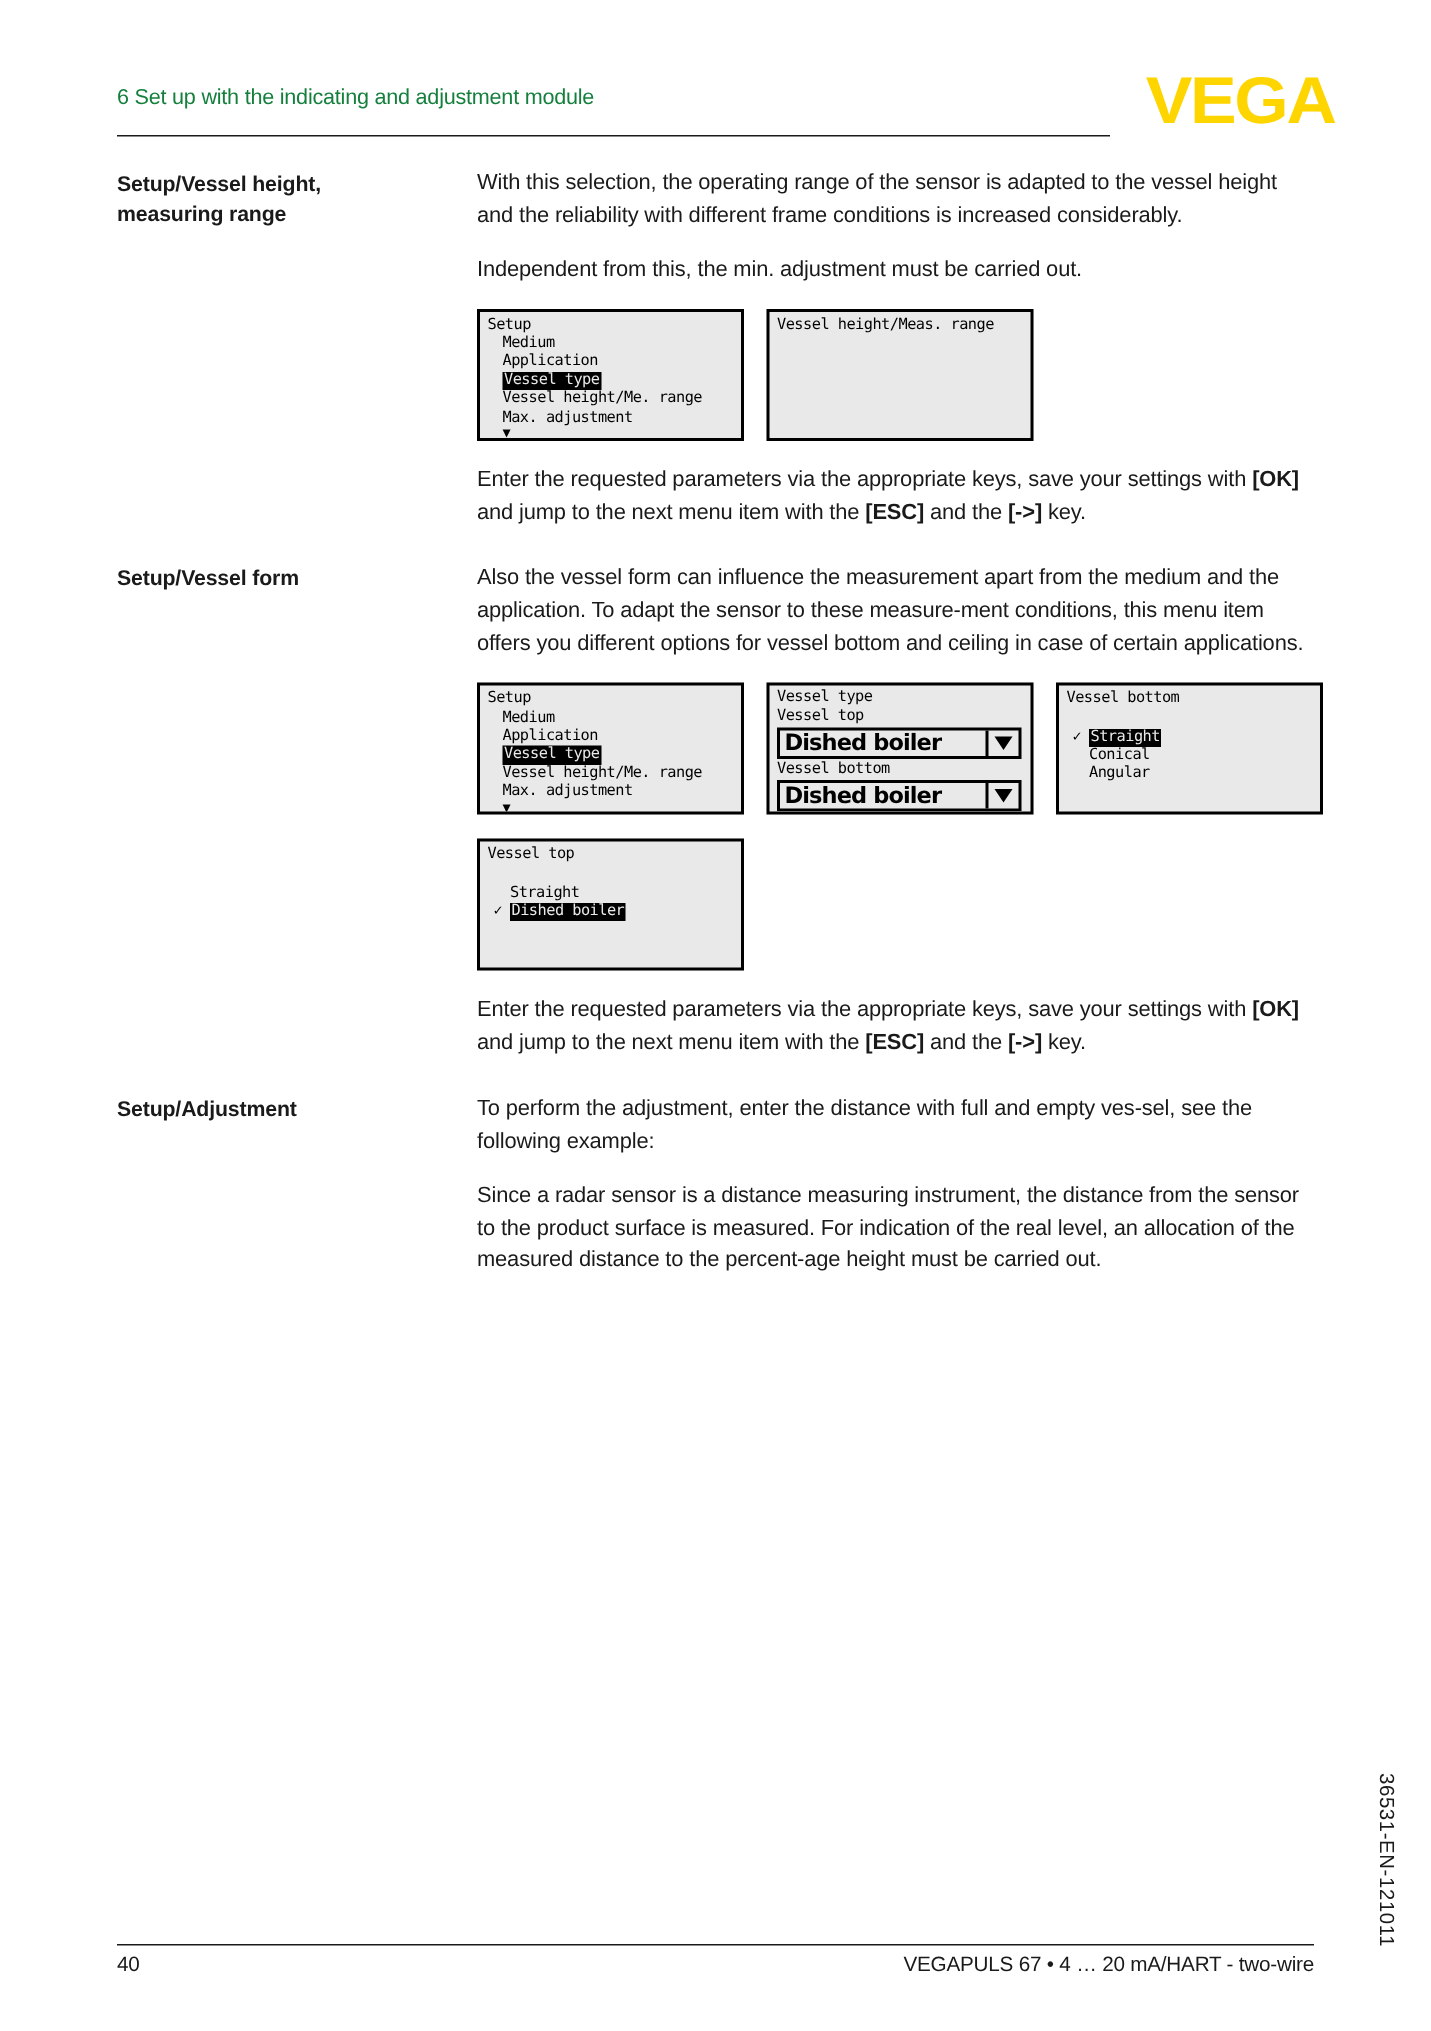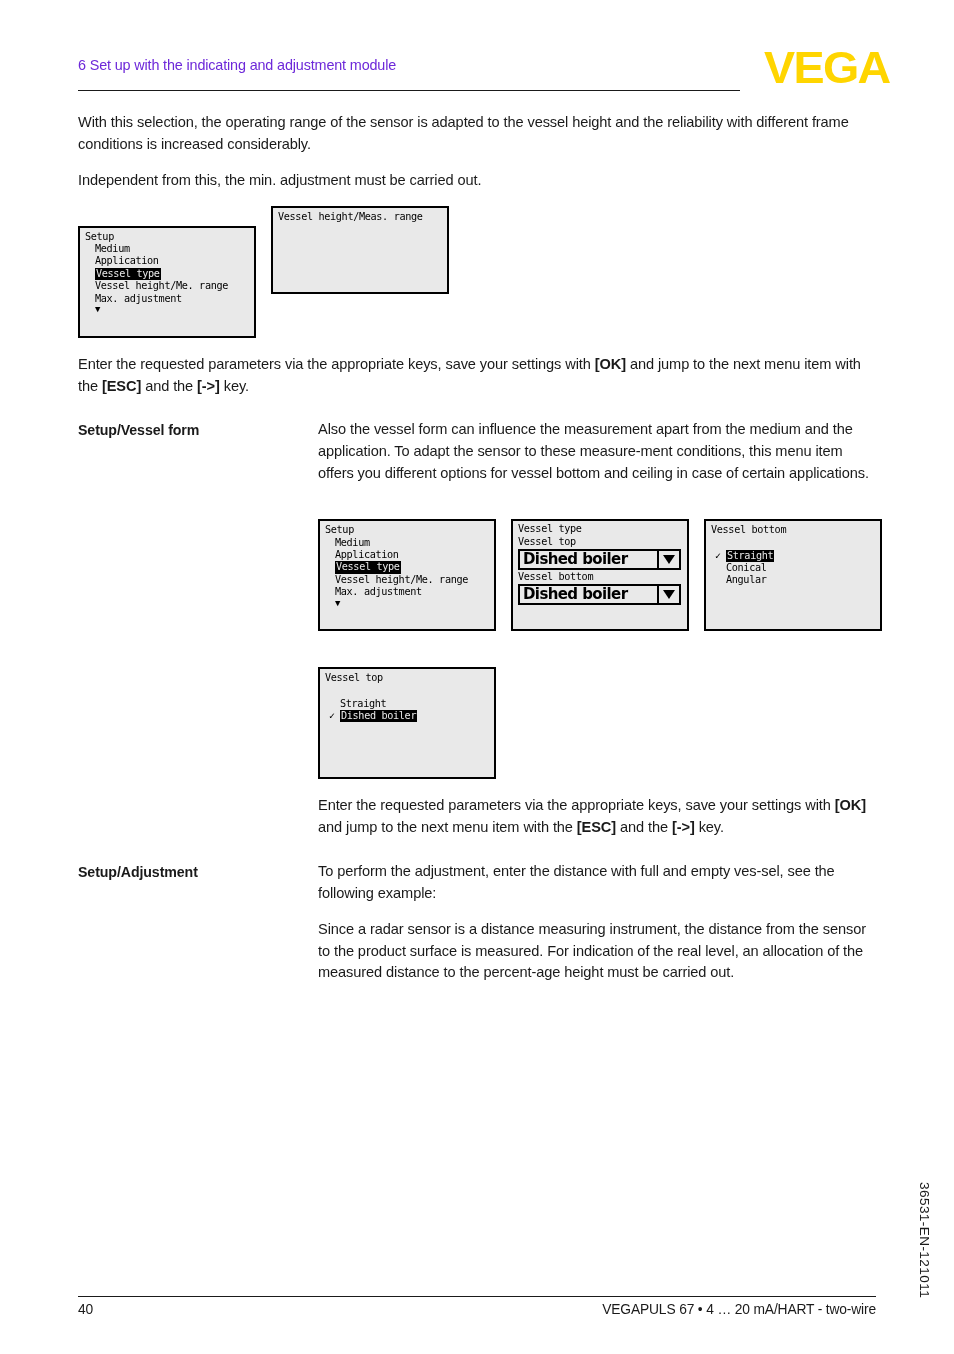--- a/index.html
+++ b/index.html
@@ -21,21 +21,21 @@
     position: absolute;
     left: 78px;
     top: 56px;
     width: 662px;
     height: 34px;
     border-bottom: 1.6px solid #1a1a1a;
   }
   .header-title {
     font-size: 14.4px;
     line-height: 1.1;
-    color: #6d28d9;
+    color: #15803d;
     padding-top: 2px;
     letter-spacing: -0.15px;
   }
   .vega-logo {
     position: absolute;
     right: 64px;
     top: 46px;
     font-size: 44px;
     font-weight: bold;
     letter-spacing: -1.5px;
@@ -89,21 +89,21 @@
   }
   .lcd {
     background: #e9e9e9;
     border: 2px solid #000000;
     box-sizing: border-box;
     position: relative;
     font-family: "DejaVu Sans Mono", monospace;
     color: #000000;
     overflow: hidden;
   }
-  .lcd.w-menu  { width: 178px; height: 112px; margin-top: 20px; }
+  .lcd.w-menu  { width: 178px; height: 88px; }
   .lcd.w-value { width: 178px; height: 88px; }
   .lcd-inner {
     padding: 3px 4px 0 5px;
   }
   .lcd-line {
     font-size: 10.2px;
     line-height: 12.4px;
     white-space: nowrap;
     letter-spacing: -0.35px;
   }
@@ -205,20 +205,24 @@
 <body>
 
 <div class="header">
   <div class="header-title">6 Set up with the indicating and adjustment module</div>
 </div>
 <div class="vega-logo">VEGA</div>
 
 <div class="content">
 
   <div class="row">
+    <div class="label-col">
+      <div>Setup/Vessel height,</div>
+      <div>measuring range</div>
+    </div>
     <div class="body-col">
       <p>With this selection, the operating range of the sensor is adapted to the vessel height and the reliability with different frame conditions is increased considerably.</p>
       <p>Independent from this, the min. adjustment must be carried out.</p>
 
       <div class="lcd-row">
 
         <div class="lcd w-menu">
           <div class="lcd-inner">
             <div class="lcd-line">Setup</div>
             <div class="lcd-line indent">Medium</div>

